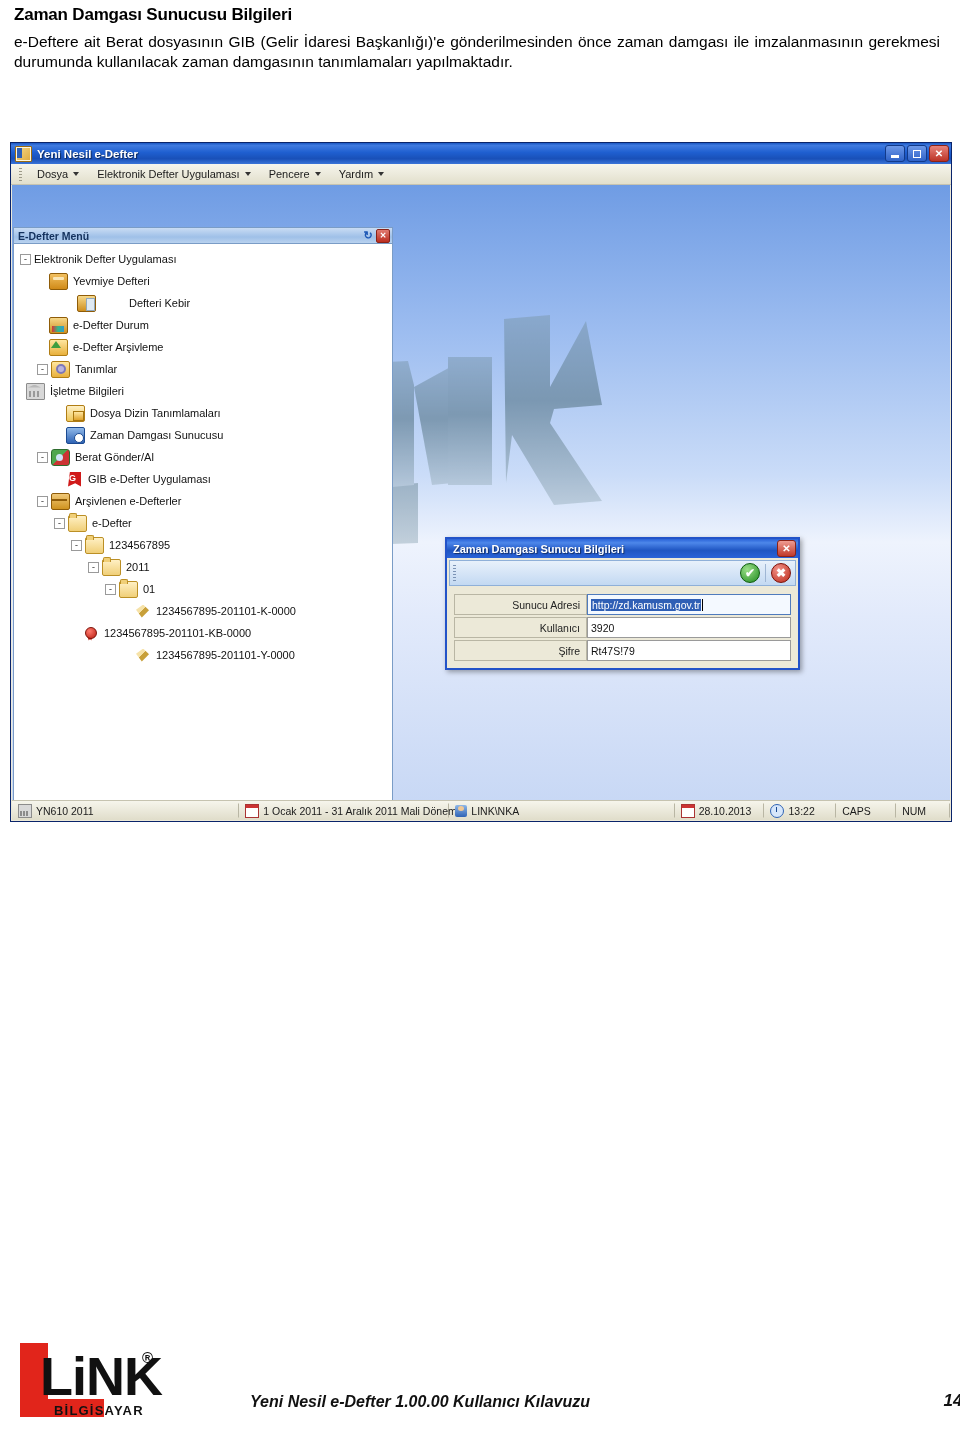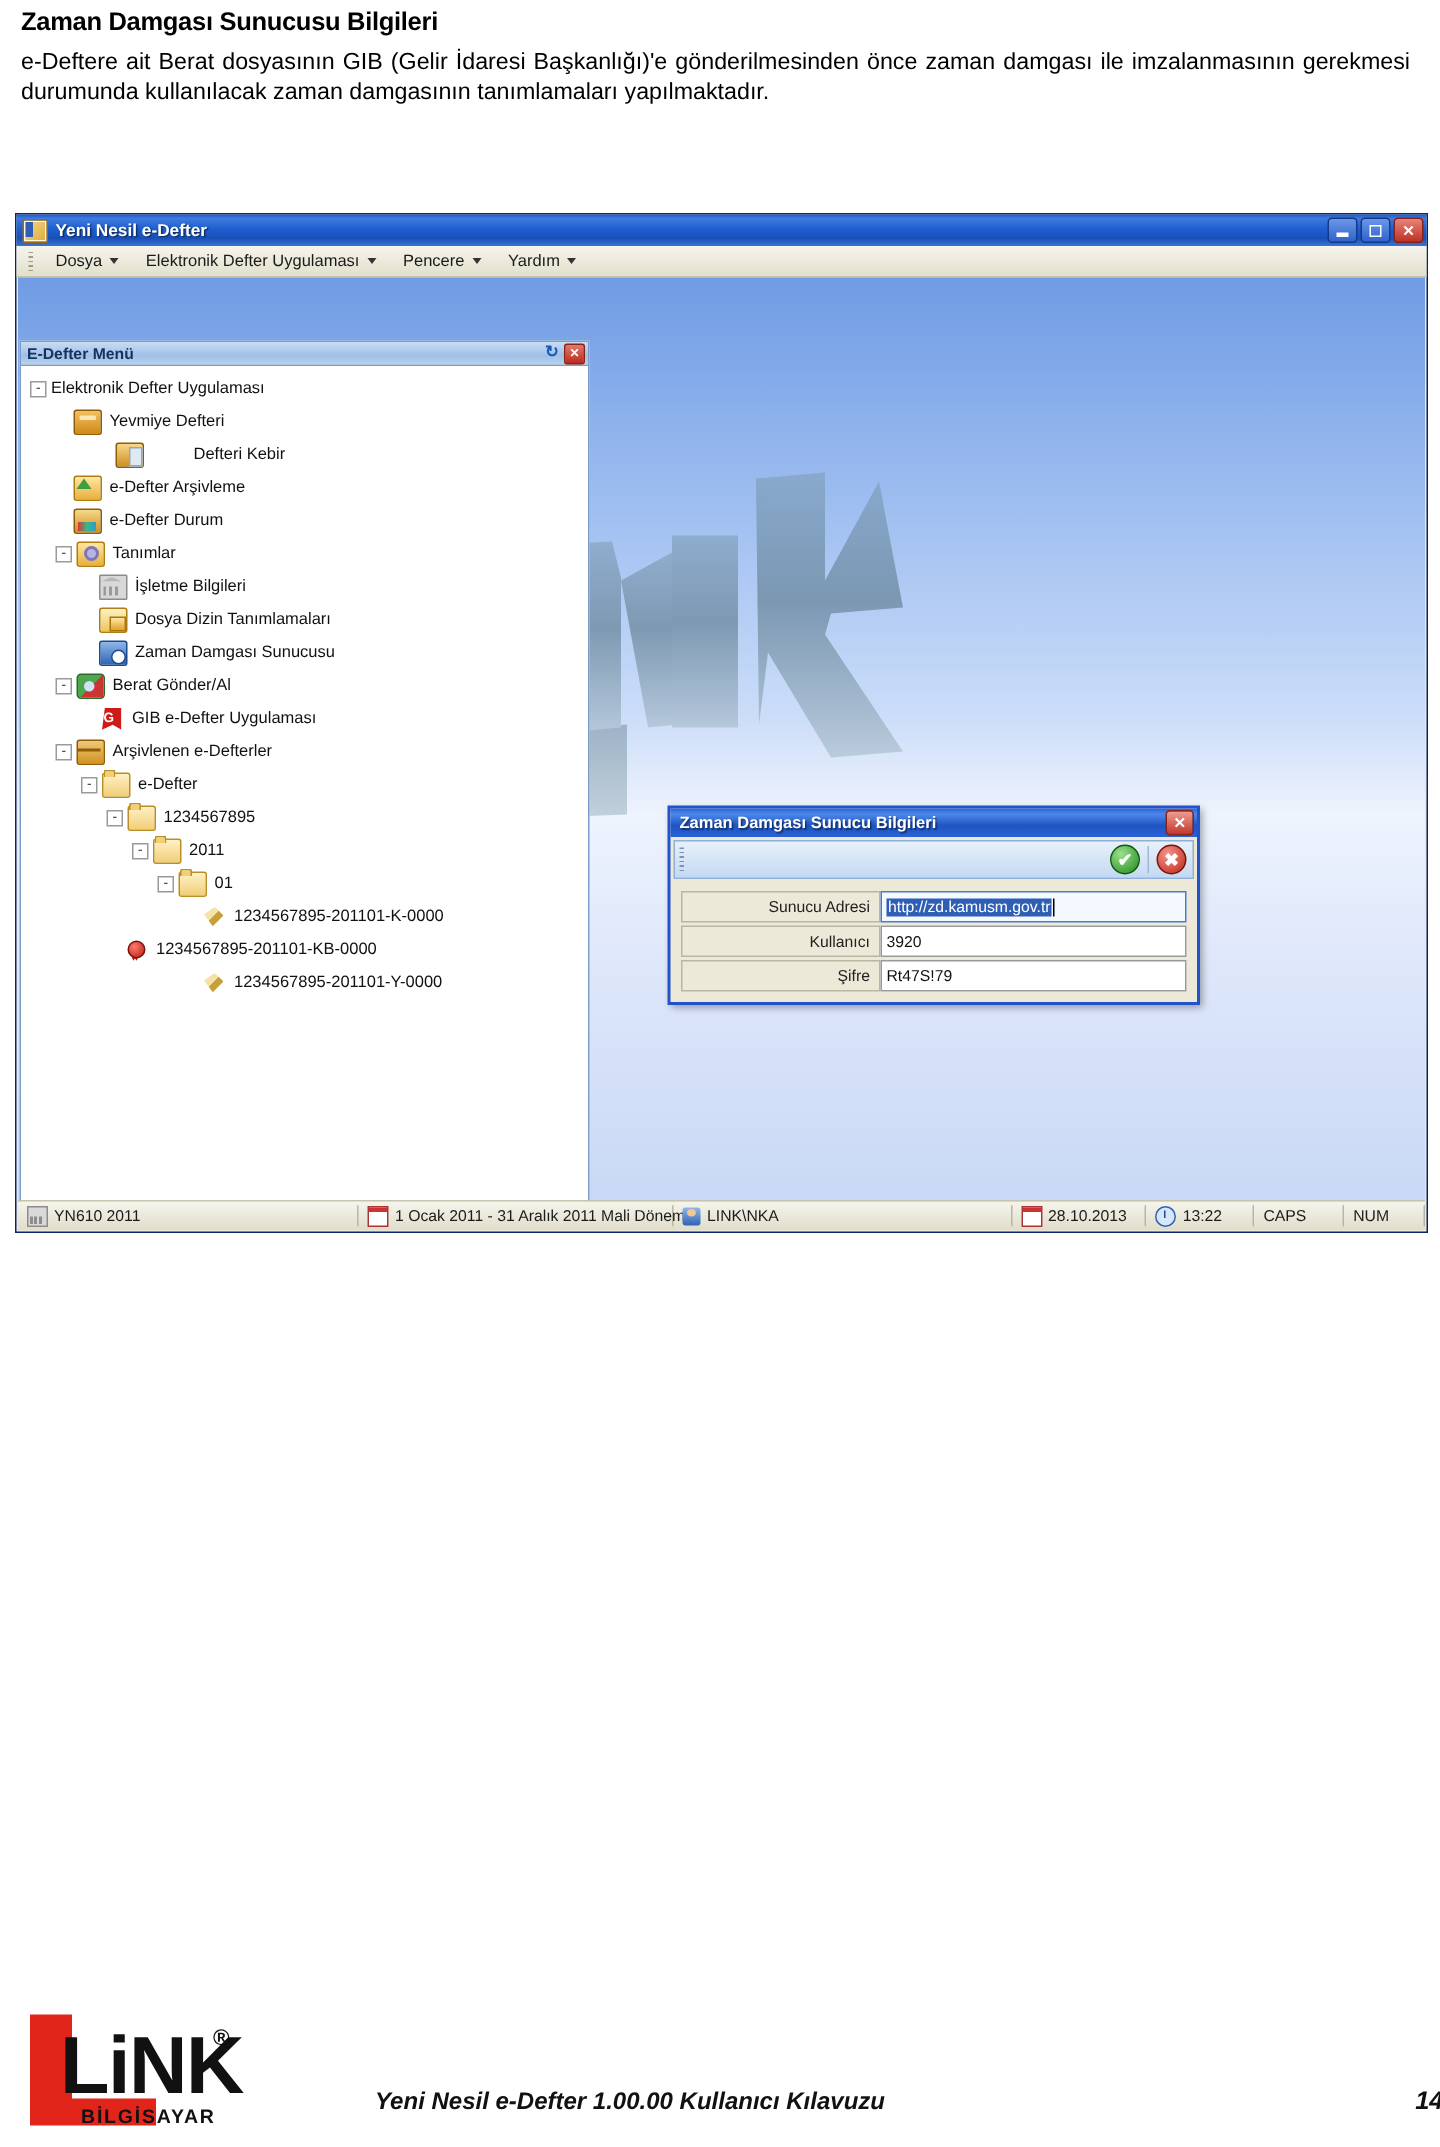--- a/index.html
+++ b/index.html
@@ -328,34 +328,34 @@
               <span class="tico ic-books"></span>
               <span class="lbl">Yevmiye Defteri</span>
             </div>
             <div class="row" style="padding-left: 23px; gap: 28px;">
               <span class="exp blank"></span>
               <span class="tico ic-ledger"></span>
               <span class="lbl">Defteri Kebir</span>
             </div>
             <div class="row" style="padding-left: 23px;">
               <span class="exp blank"></span>
+              <span class="tico ic-status"></span>
+              <span class="lbl">e-Defter Durum</span>
+            </div>
+            <div class="row" style="padding-left: 23px;">
+              <span class="exp blank"></span>
               <span class="tico ic-arch"></span>
               <span class="lbl">e-Defter Arşivleme</span>
             </div>
             <div class="row" style="padding-left: 23px;">
-              <span class="exp blank"></span>
-              <span class="tico ic-status"></span>
-              <span class="lbl">e-Defter Durum</span>
-            </div>
-            <div class="row" style="padding-left: 23px;">
               <span class="exp">-</span>
               <span class="tico ic-gear"></span>
               <span class="lbl">Tanımlar</span>
             </div>
-            <div class="row" style="padding-left: 40px;">
+            <div class="row" style="">
               <span class="exp blank"></span>
               <span class="tico ic-bank"></span>
               <span class="lbl">İşletme Bilgileri</span>
             </div>
             <div class="row" style="padding-left: 40px;">
               <span class="exp blank"></span>
               <span class="tico ic-dirs"></span>
               <span class="lbl">Dosya Dizin Tanımlamaları</span>
             </div>
             <div class="row" style="padding-left: 40px;">

